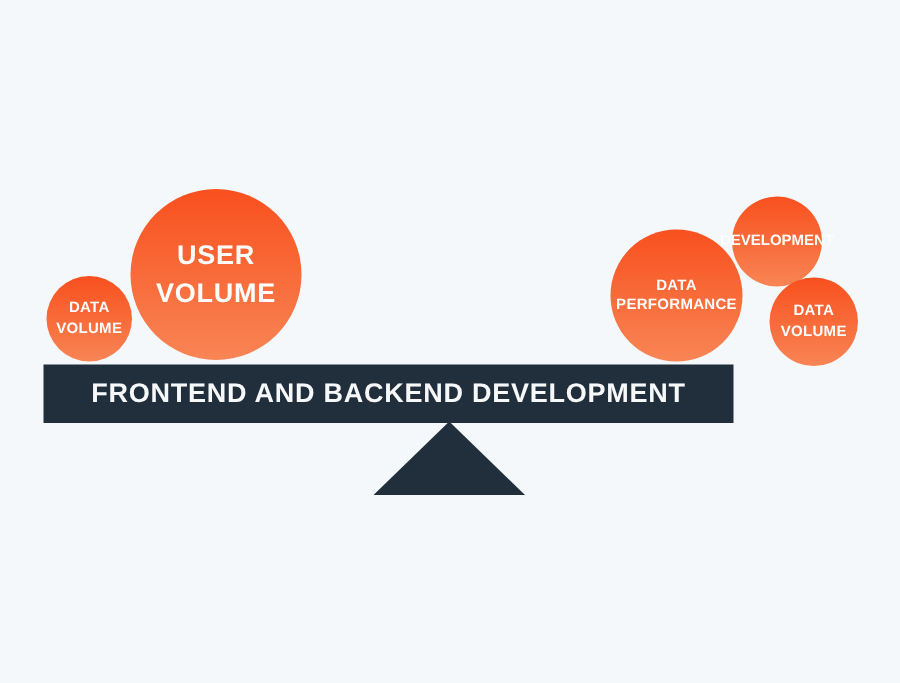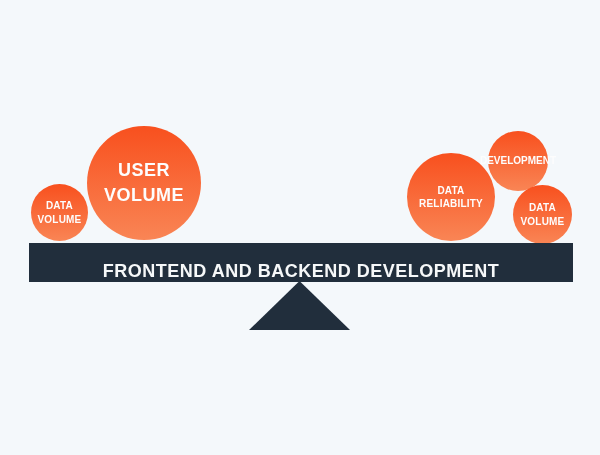--- a/index.html
+++ b/index.html
@@ -45,26 +45,26 @@
   }
   .circle-large {
     font-size: 18px;
     line-height: 1.4;
     letter-spacing: 0.5px;
   }
   .beam {
     position: absolute;
     left: 29px;
     top: 243px;
-    width: 544px;
+    width: 460px;
     height: 39px;
     background: var(--bar-bg);
     color: #f6f8f9;
     display: flex;
-    align-items: flex-end;
+    align-items: center;
     justify-content: center;
     font-size: 18px;
     font-weight: 700;
     letter-spacing: 0.5px;
     white-space: nowrap;
     z-index: 5;
   }
   .fulcrum {
     position: absolute;
     left: 249px;
@@ -86,21 +86,21 @@
     <span>VOLUME</span>
   </div>
 
   <div class="circle circle-large" style="left:87px; top:126px; width:114px; height:114px;">
     <span>USER</span>
     <span>VOLUME</span>
   </div>
 
   <div class="circle circle-small" style="left:407px; top:153px; width:88px; height:88px;">
     <span>DATA</span>
-    <span>RELIABILITY</span>
+    <span>PERFORMANCE</span>
   </div>
 
   <div class="circle circle-small" style="left:488px; top:131px; width:60px; height:60px; letter-spacing:0;">
     <span>DEVELOPMENT</span>
 
   </div>
 
   <div class="circle circle-small" style="left:513px; top:185px; width:59px; height:59px;">
     <span>DATA</span>
     <span>VOLUME</span>

